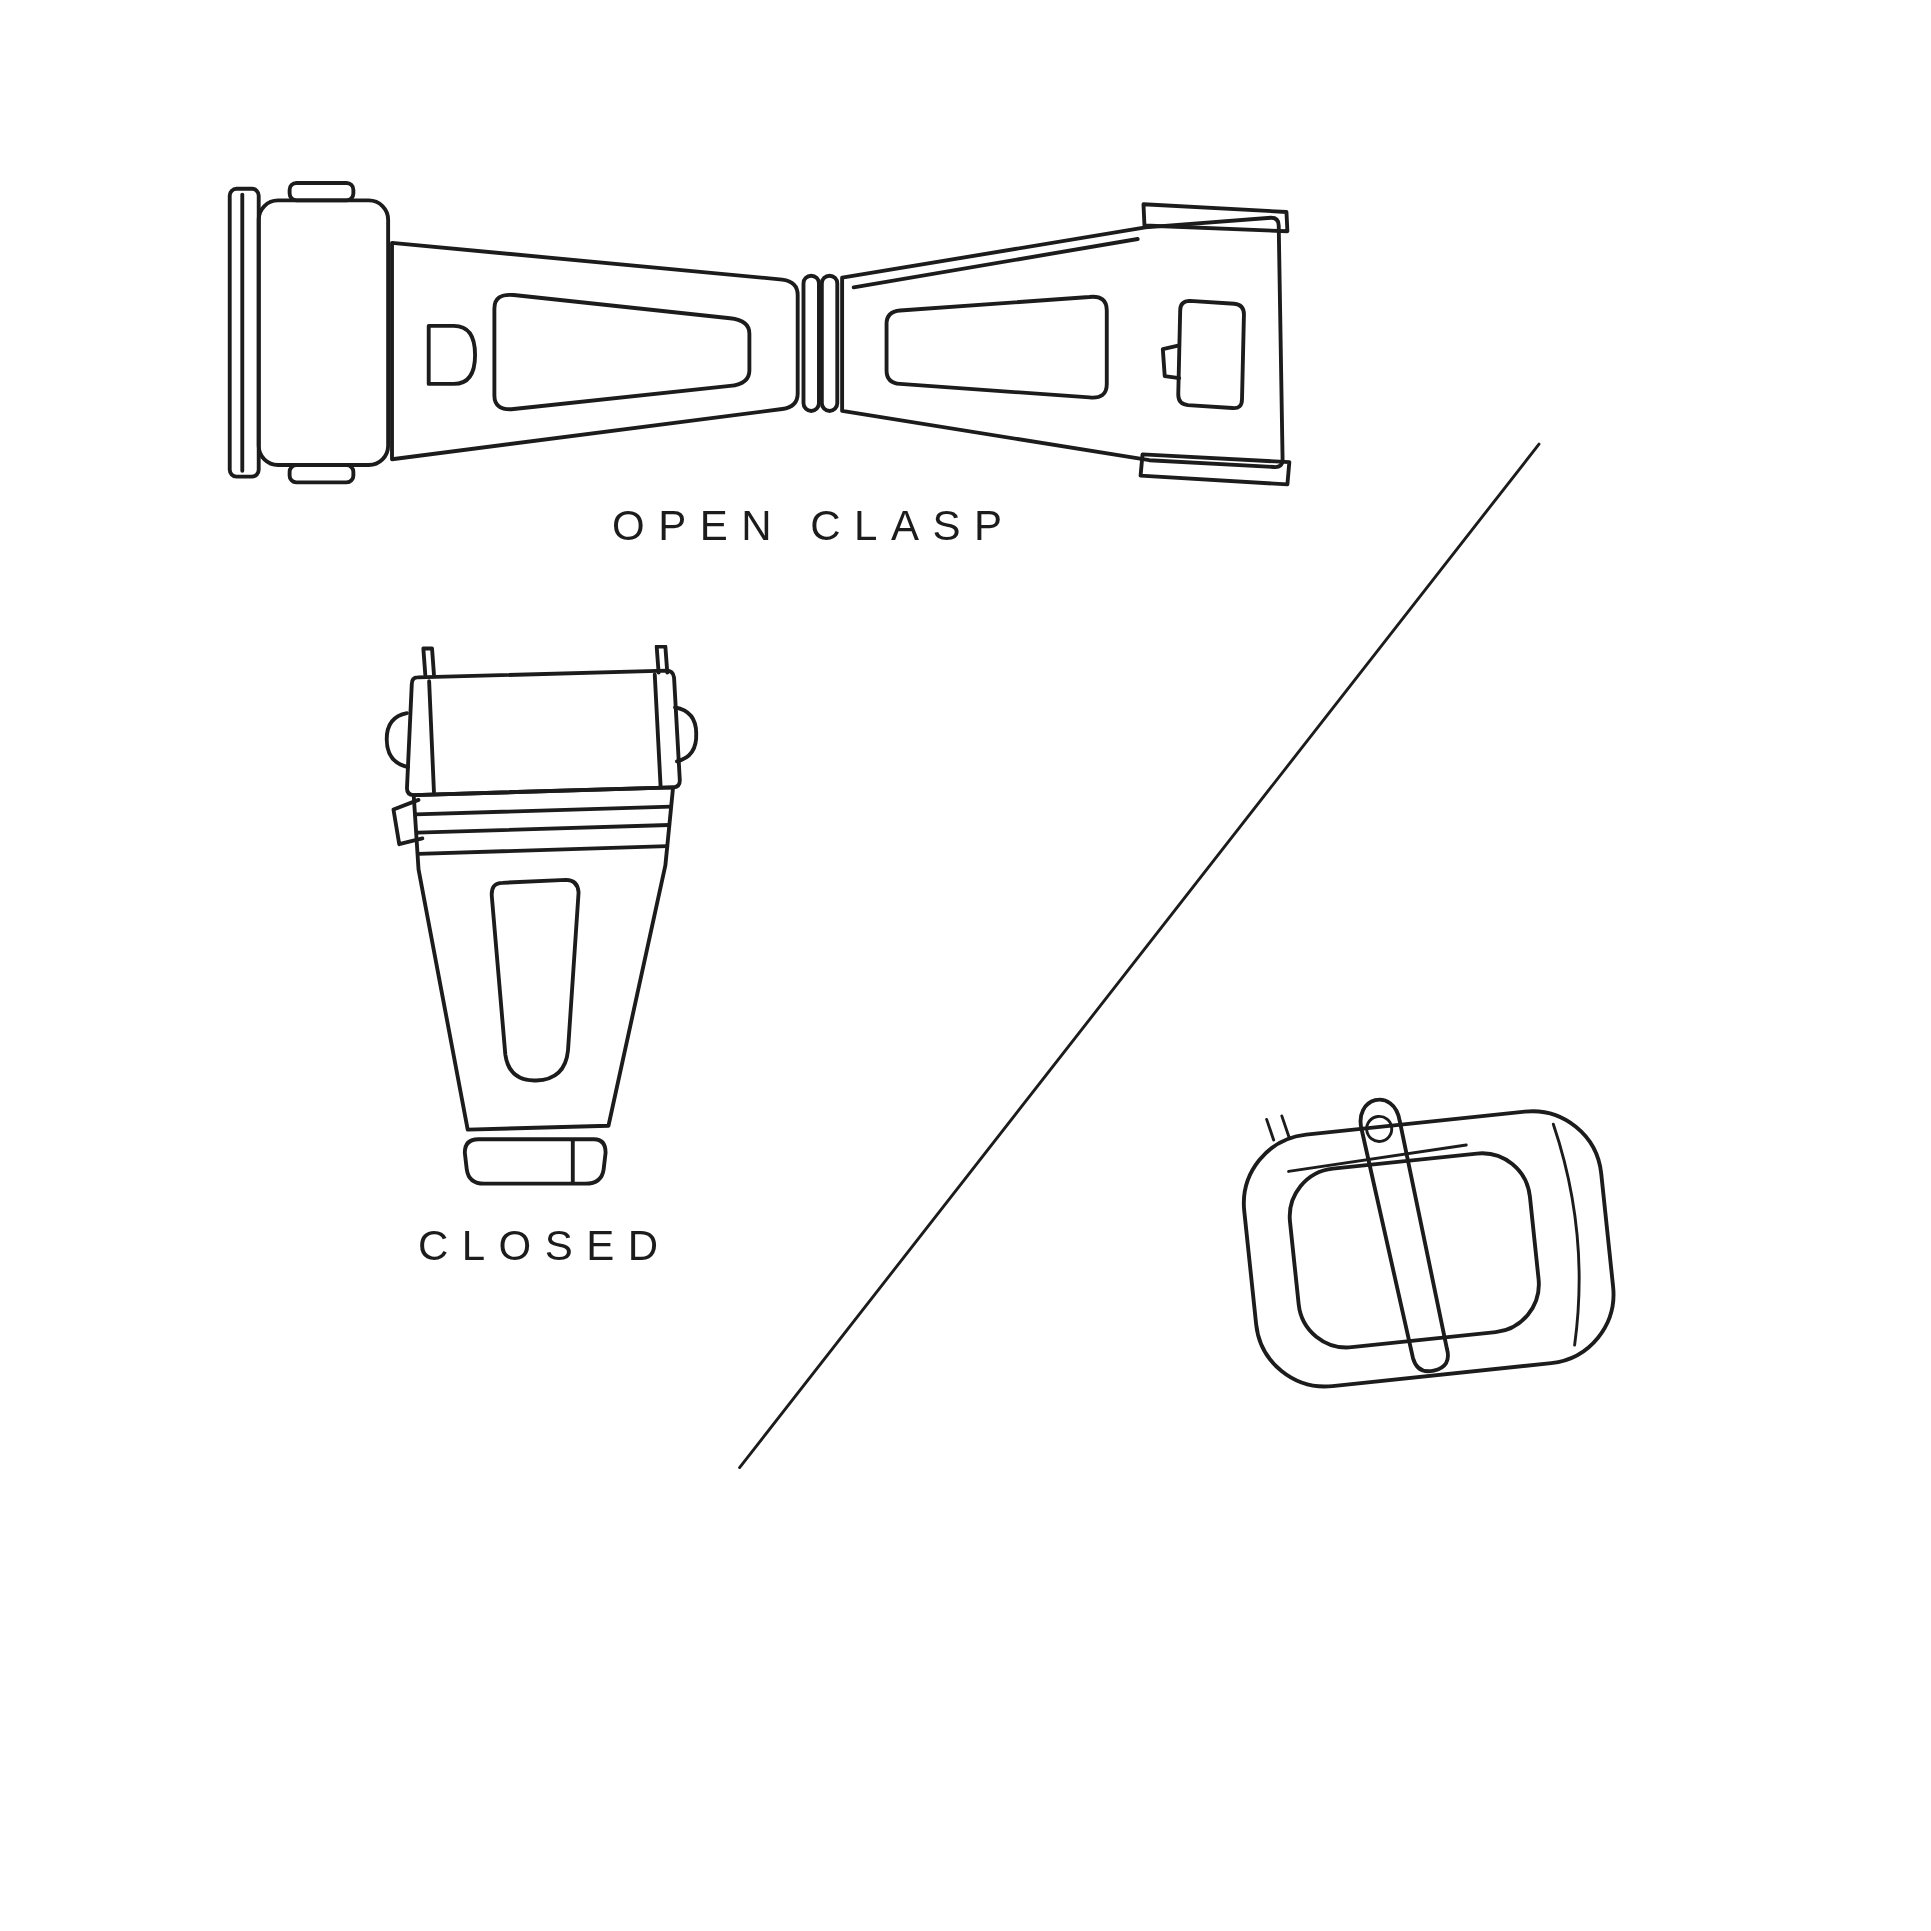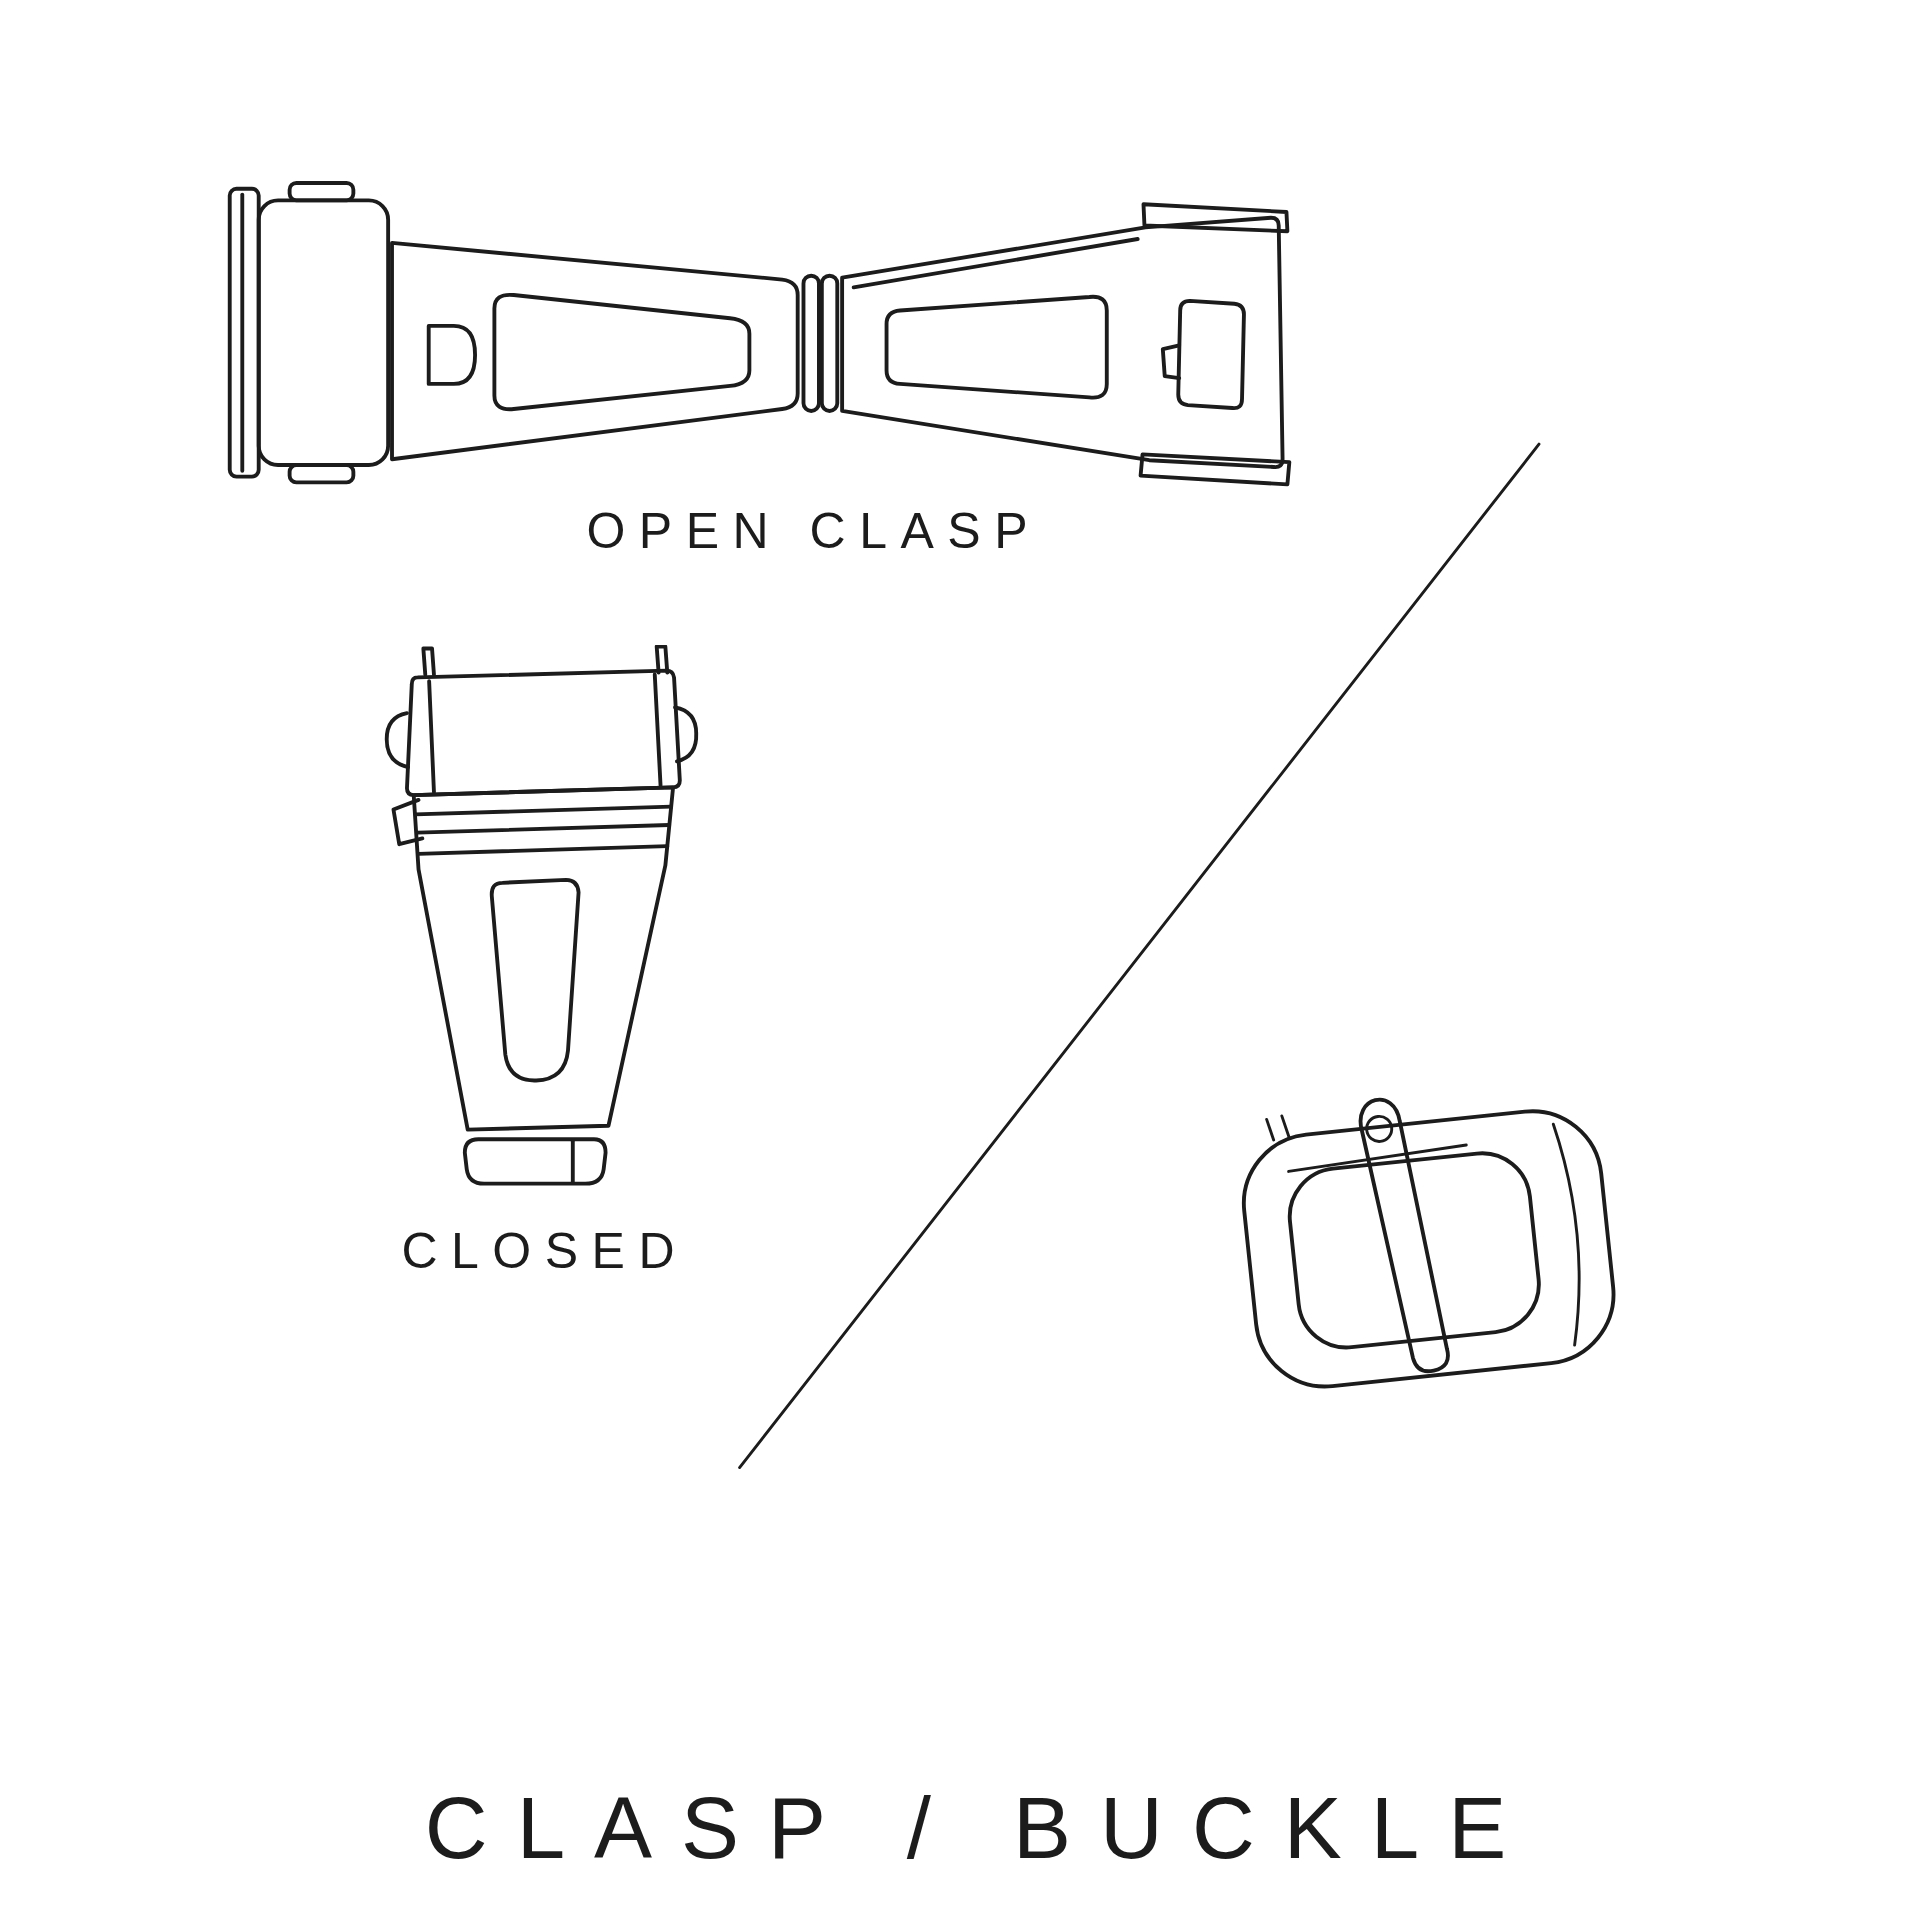--- a/index.html
+++ b/index.html
@@ -19,21 +19,21 @@
   svg { display: block; color: var(--ink); }
   .fig { position: absolute; }
   .fig-open   { left: 222px;  top: 179px;  width: 1077px; height: 319px; }
   .fig-closed { left: 379px;  top: 645px;  width: 323px;  height: 546px; }
   .fig-buckle { left: 1228px; top: 1074px; width: 406px;  height: 357px; }
   .divider-svg { position: absolute; left: 0; top: 0; width: 1931px; height: 1931px; }
   .caption {
     position: absolute;
     text-align: center;
     color: var(--ink);
-    font-size: 50px;
+    font-size: 42px;
     font-weight: 500;
     letter-spacing: 13.5px;
     text-indent: 13.5px;
     white-space: nowrap;
   }
   .caption-open   { left: 324px; top: 502px;  width: 966px; }
   .caption-closed { left: 152px; top: 1222px; width: 772px; }
   .page-title {
     position: absolute;
     left: 0; top: 1778px; width: 1931px;
@@ -129,16 +129,15 @@
         <line x1="60" y1="52" x2="55" y2="30" stroke-width="3"></line>
         <line x1="76" y1="50" x2="71" y2="28" stroke-width="3"></line>
       </g>
       <g>
         <path d="M152 52 C146 16 190 10 192 46 L216 286 Q219 305 200 307 Q183 309 180 292 Z"></path>
         <circle cx="170" cy="52" r="13" stroke-width="3"></circle>
       </g>
     </g>
   </svg>
 
-  <div class="page-title">CLASP / BUCKLE</div>
 
 </div>
 
 
 </body></html>

